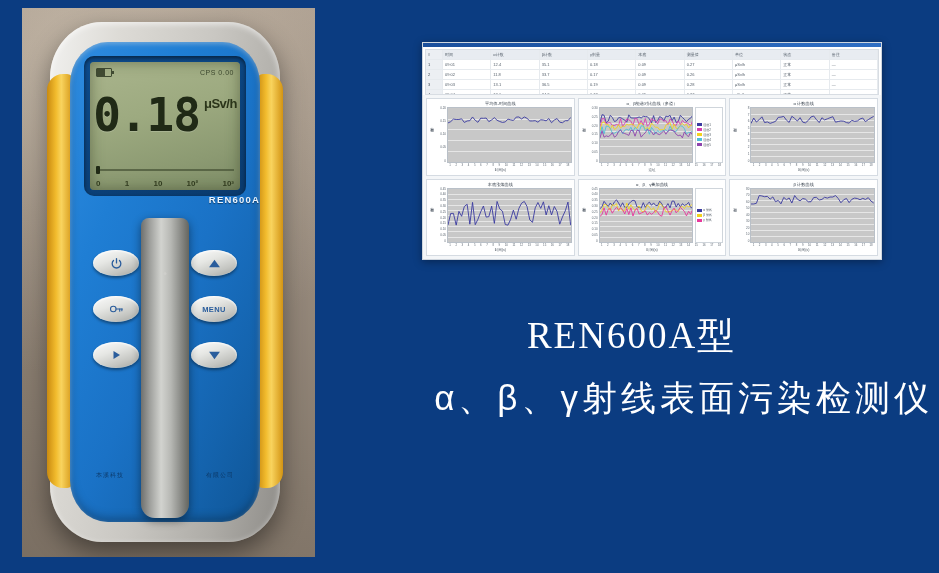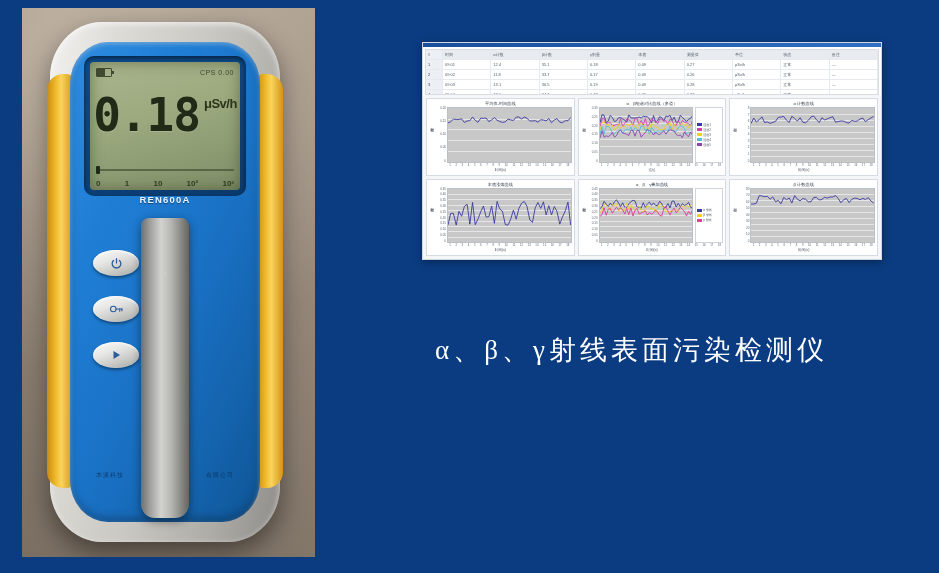--- a/index.html
+++ b/index.html
@@ -100,21 +100,21 @@
     position:absolute;left:0;top:0;width:4px;height:8px;background:#202a16;border-radius:1px;
   }
   .lcd-scale{
     position:absolute;left:6px;right:6px;bottom:1px;height:12px;
     display:flex;justify-content:space-between;align-items:center;
     font-size:8px;font-weight:bold;color:#2a3419;opacity:.9;
   }
 
   
   .model-block{
-    position:absolute;left:0;right:0;top:152px;text-align:center;color:#eaf4ff;
+    position:absolute;left:0;right:0;top:152px;text-align:right;color:#eaf4ff;
     text-shadow:0 1px 1px rgba(0,0,0,.45);
   }
   .model-name{font-size:9.5px;font-weight:bold;letter-spacing:1.2px;}
   .model-desc{font-size:8.5px;margin-top:3px;letter-spacing:.6px;}
 
   
   .strap{
     position:absolute;left:50%;transform:translateX(-50%);
     top:196px;width:48px;height:300px;border-radius:8px 8px 14px 14px;
     background:linear-gradient(90deg,#6f706e 0%,#9d9e9b 18%,#d2d3cf 42%,#b7b8b4 62%,#858682 85%,#64655f 100%);
@@ -224,23 +224,23 @@
   .titles{
     position:absolute;left:330px;right:6px;top:312px;
     text-align:center;color:#ffffff;
   }
   .title-main{
     font-family:"Liberation Serif", serif;
     font-size:37px;letter-spacing:2px;line-height:48px;
     white-space:nowrap;
   }
   .title-sub{
-    font-family:Liberation Serif, serif;
-    font-size:27px;letter-spacing:4px;line-height:56px;
-    margin-top:10px;white-space:nowrap;
+    font-family:Liberation Sans, sans-serif;
+    font-size:35px;letter-spacing:4px;line-height:56px;
+    margin-top:10px;white-space:nowrap;text-align:right;
   }
 </style>
 </head>
 <body>
 
 <div class="photo-frame">
   <div class="photo-bg"></div>
 
   <div class="device">
     <div class="grip left"></div>
@@ -288,20 +288,35 @@
             <svg width="15" height="12" viewBox="0 0 28 18" fill="none" stroke="#2a5d9c" stroke-width="2">
               <circle cx="8" cy="9" r="5.2"></circle>
                 <path d="M13 9 h12" stroke-linecap="round"></path>
                 <path d="M20 9 v4" stroke-linecap="round"></path>
                 <path d="M24 9 v3.4" stroke-linecap="round"></path>
             </svg>
           </div>
           <div class="key">
             <svg width="12" height="12" viewBox="0 0 24 24">
                 <polygon points="7,4 20,12 7,20" fill="#2a5d9c"></polygon>
+              </svg>
+          </div>
+        </div>
+        <div class="keycol right">
+          <div class="key">
+            <svg width="13" height="11" viewBox="0 0 24 20">
+                <polygon points="12,3 22,17 2,17" fill="#2a5d9c"></polygon>
+              </svg>
+          </div>
+          <div class="key">
+            <span class="klabel">MENU</span>
+          </div>
+          <div class="key">
+            <svg width="13" height="11" viewBox="0 0 24 20">
+                <polygon points="12,17 22,3 2,3" fill="#2a5d9c"></polygon>
               </svg>
           </div>
         </div>
       </div>
 
       <div class="maker">
         <span>本溪科技</span>
         <span>有限公司</span>
       </div>
     </div>
@@ -741,14 +756,15 @@
           <span>16</span>
           <span>17</span>
           <span>18</span>
         </div>
         <div class="chart-xlabel">时间(s)</div>
       </div>
     </div>
 </div>
 
 <div class="titles">
+  <div class="title-main">REN600A型</div>
   <div class="title-sub">α、β、γ射线表面污染检测仪</div>
 </div>
 
 </body></html>

